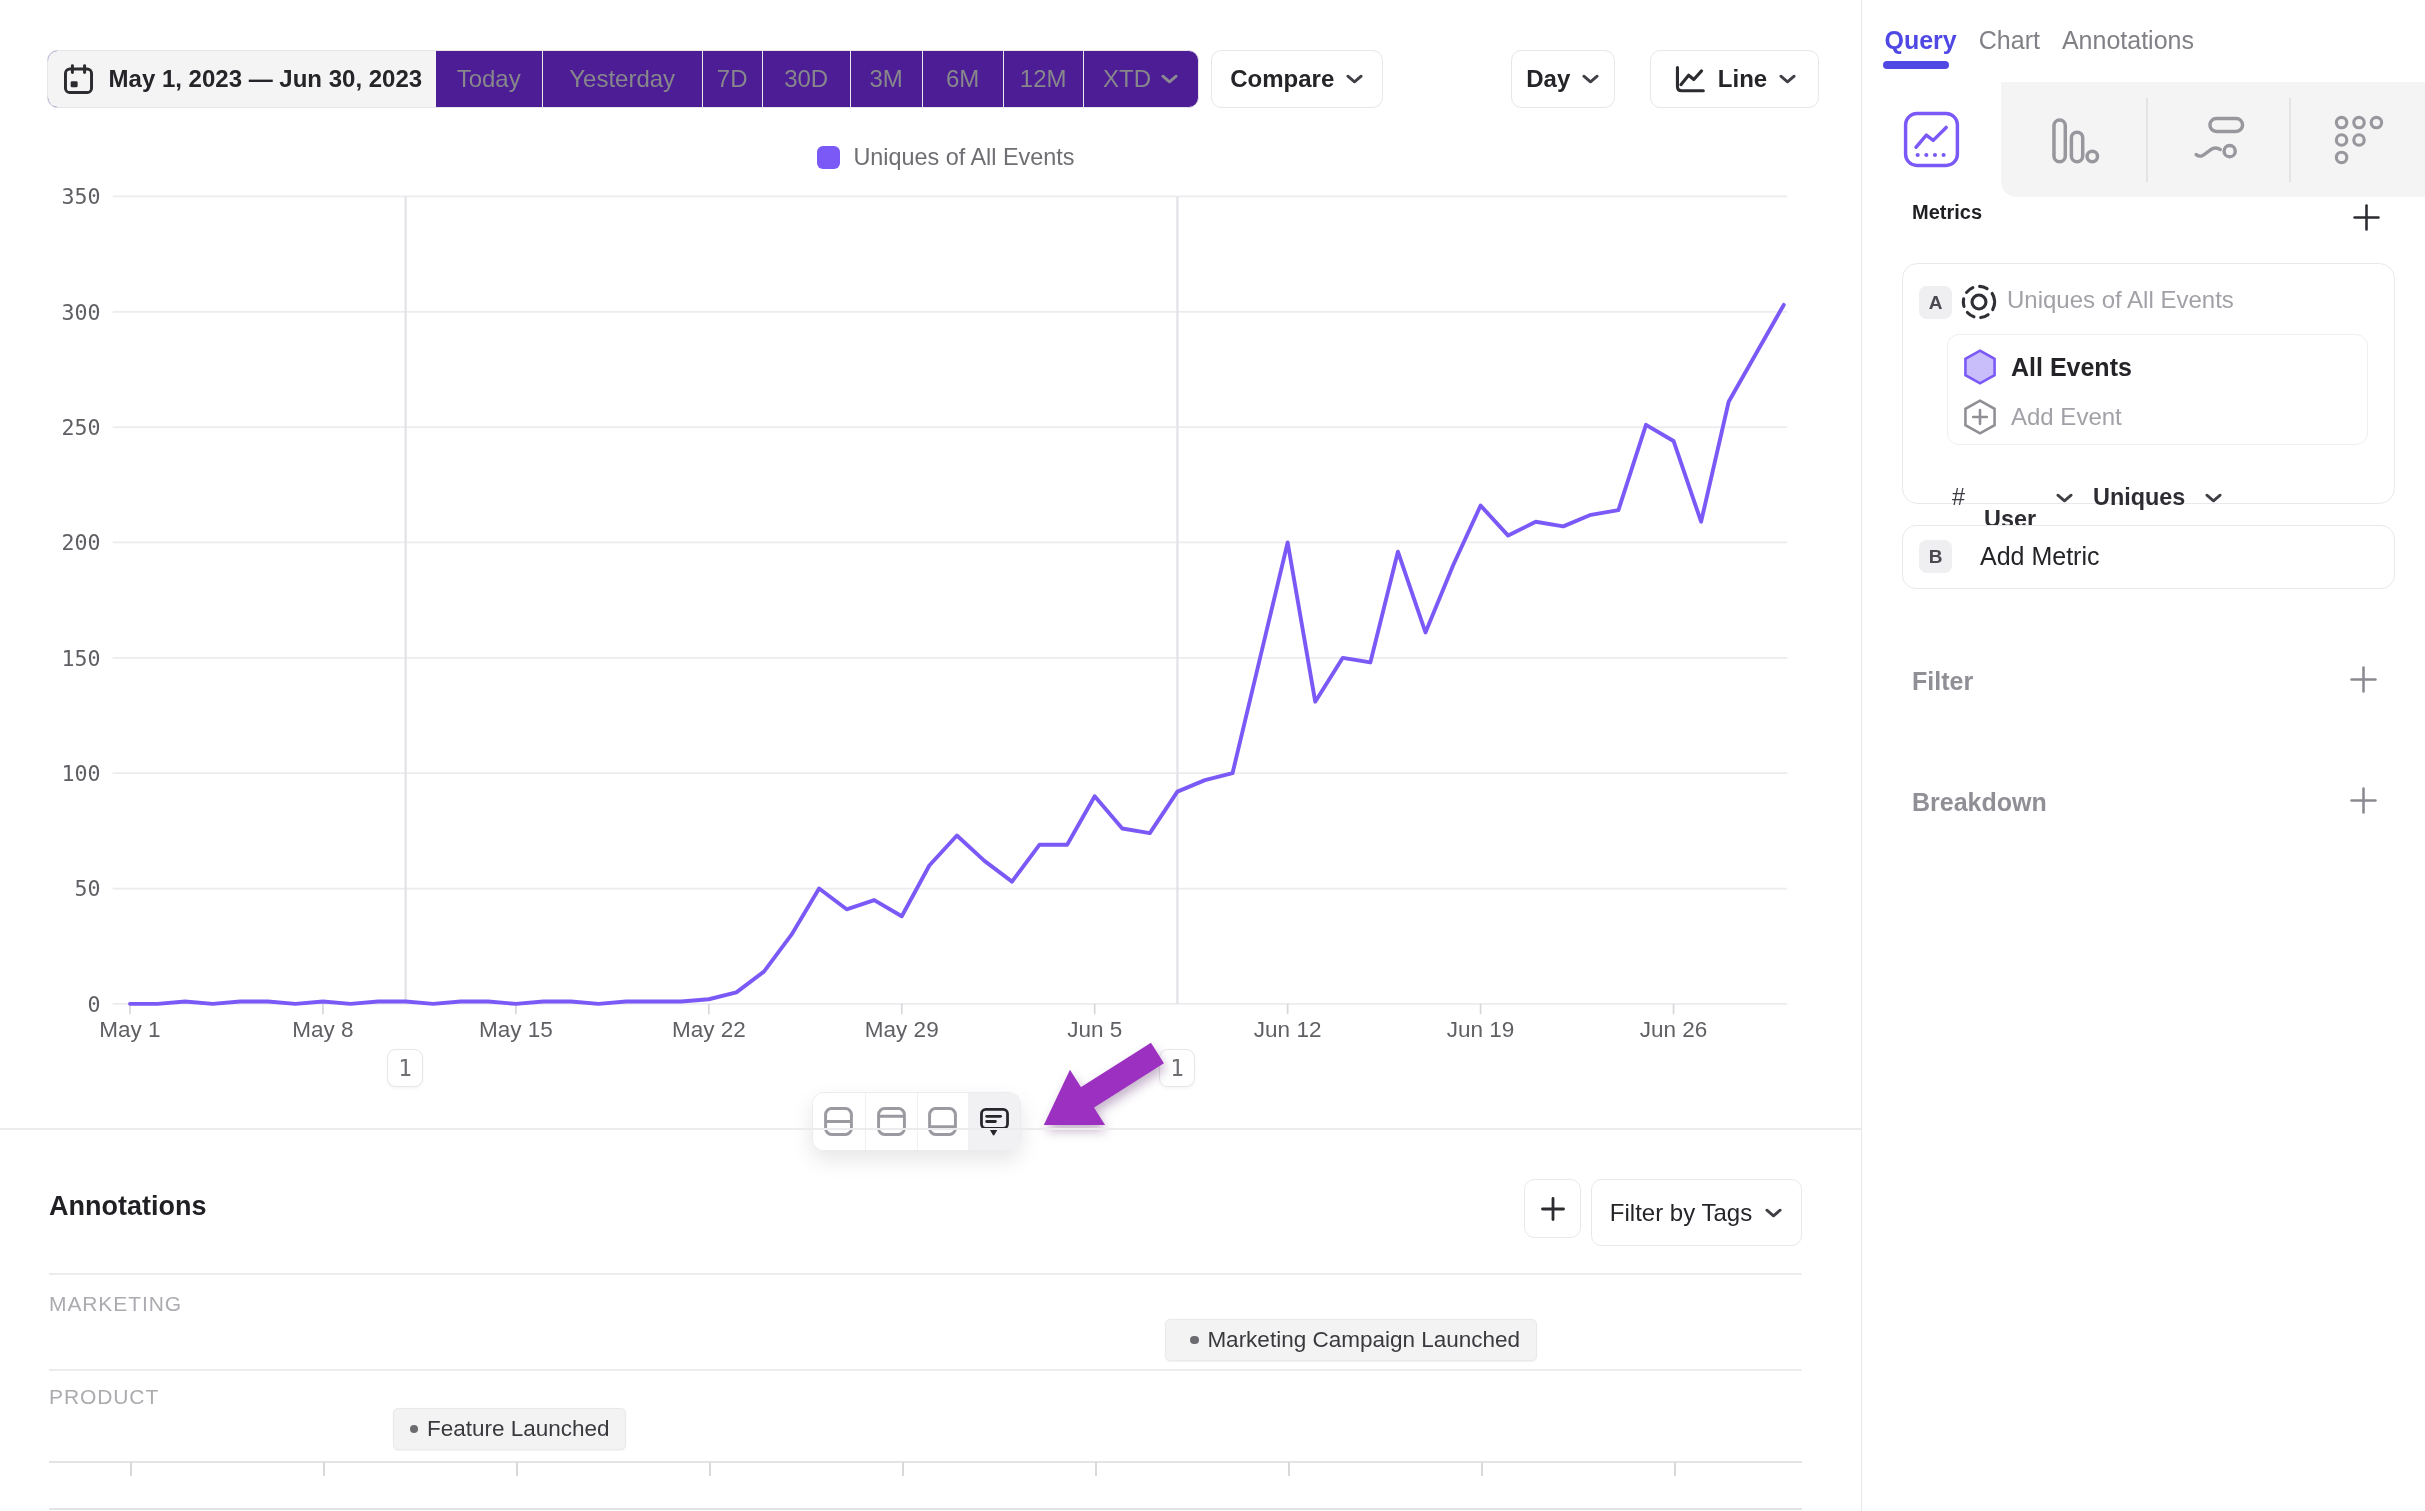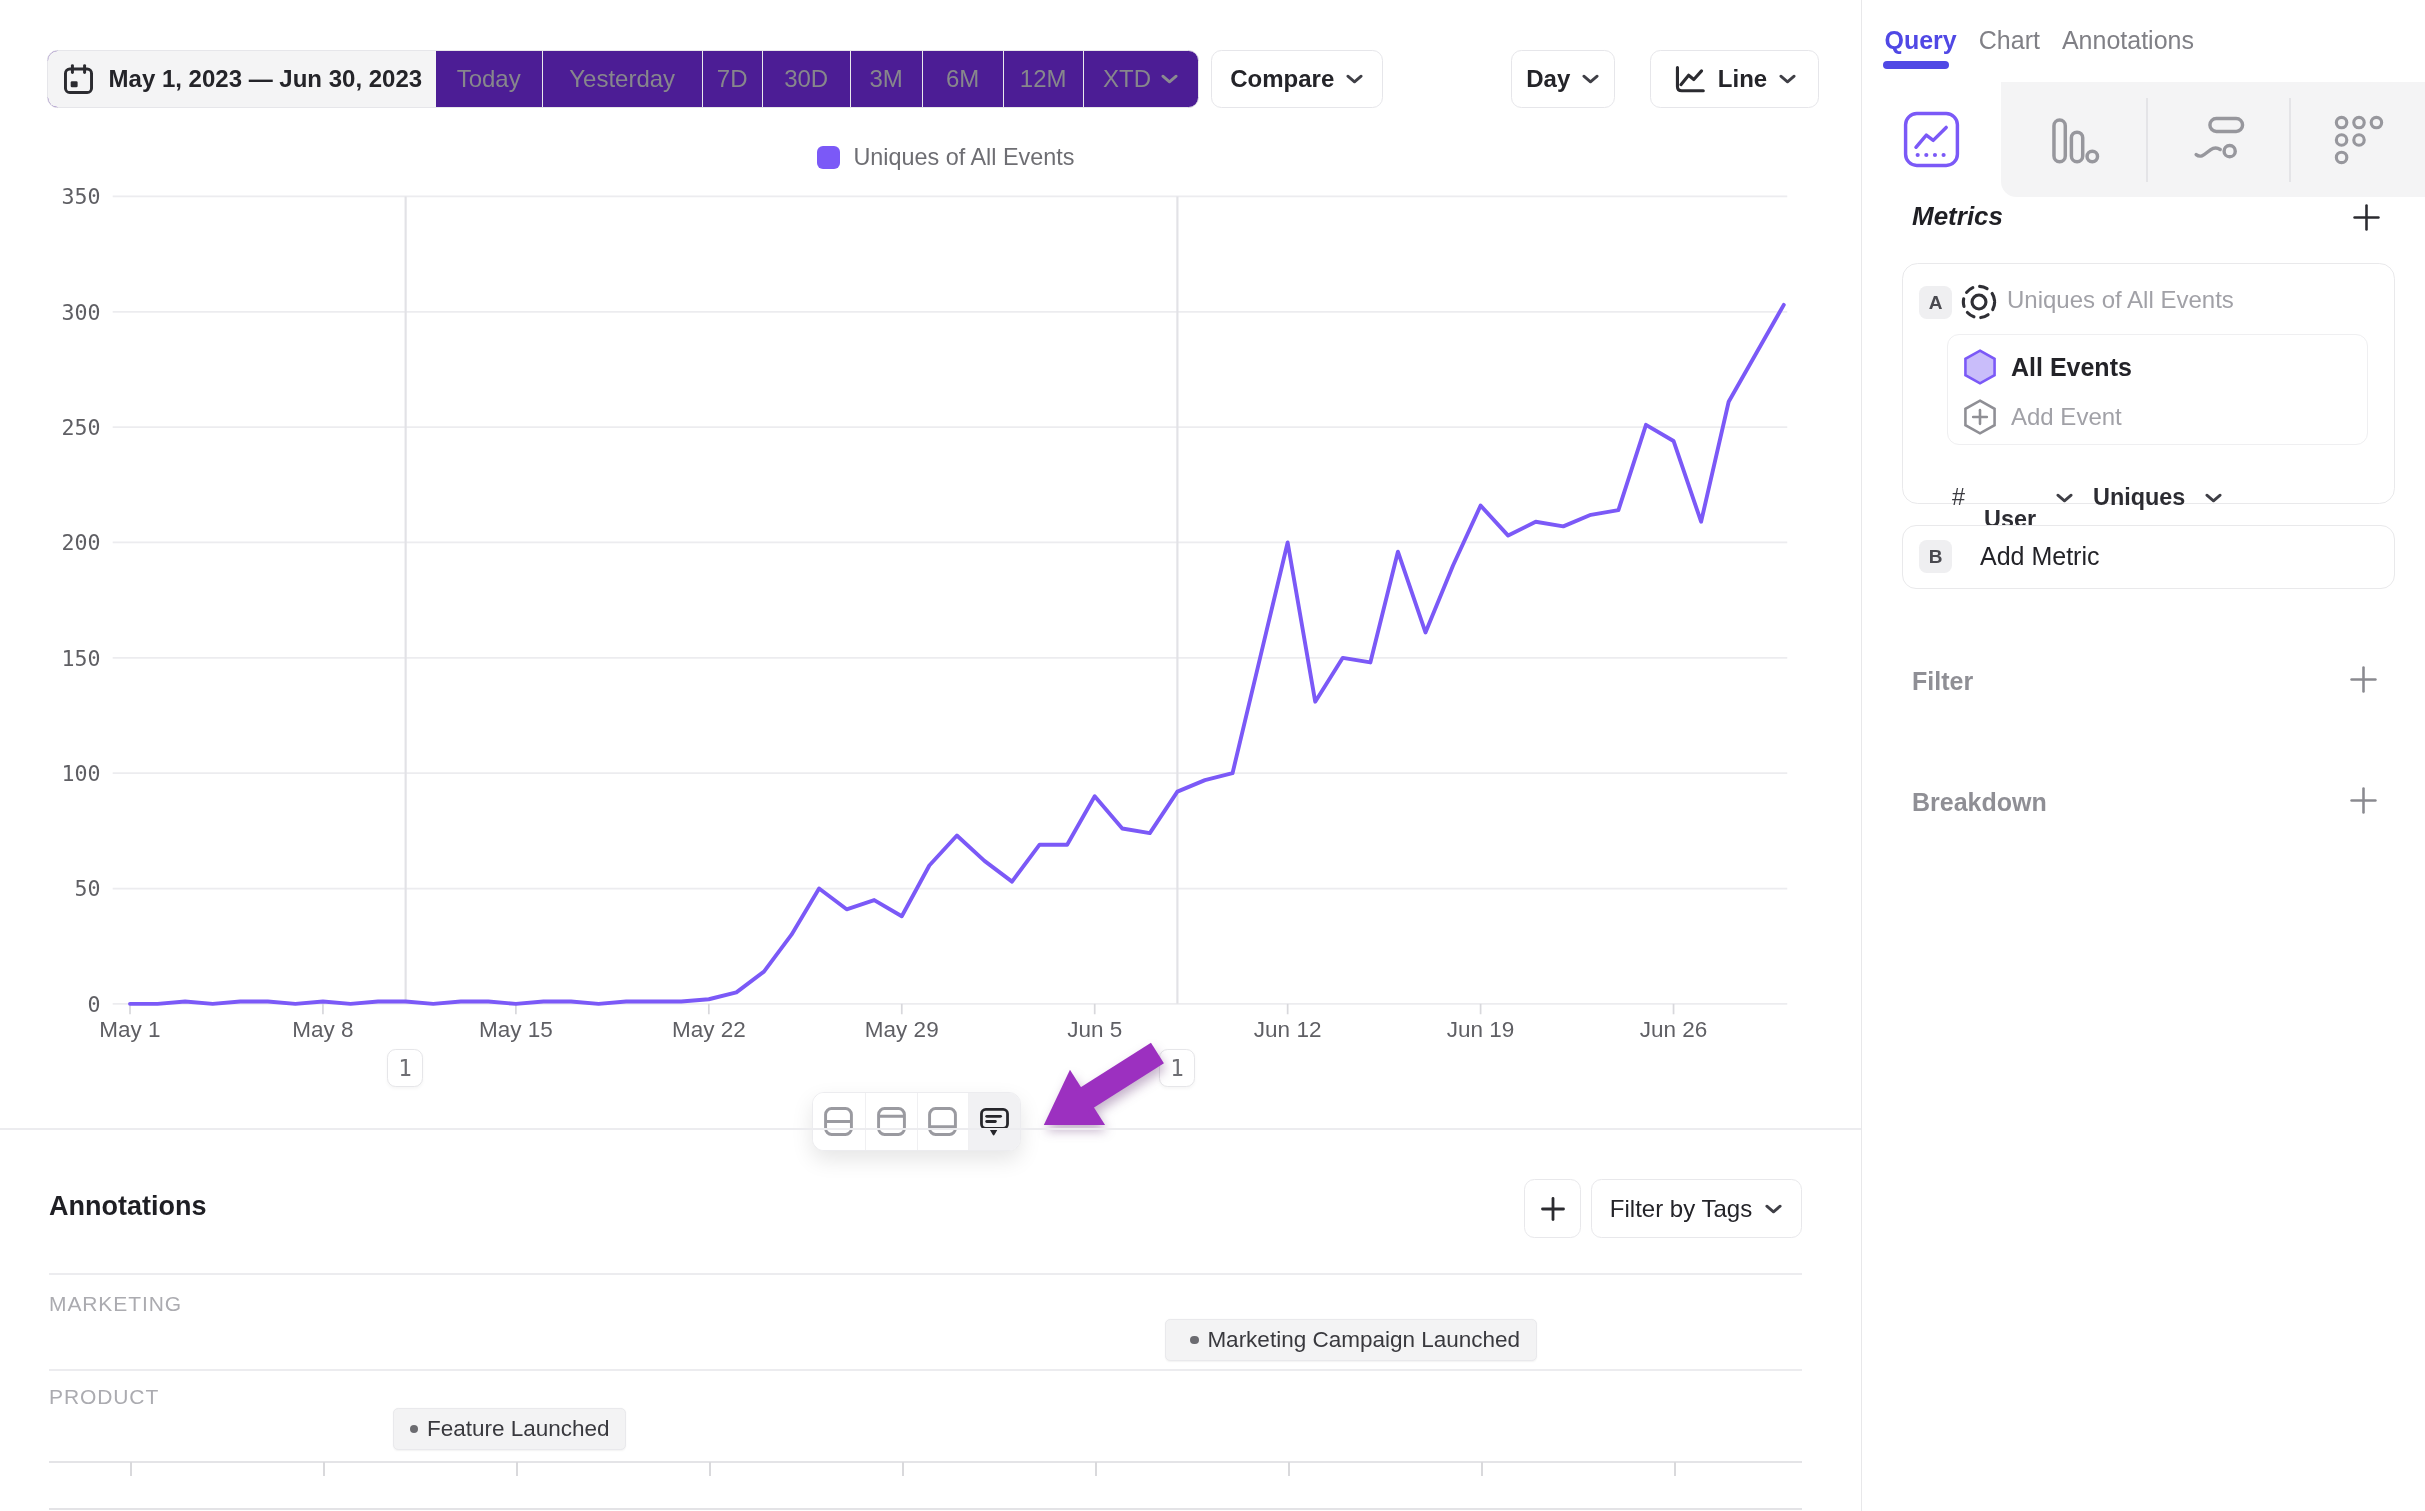--- a/index.html
+++ b/index.html
@@ -43,42 +43,42 @@
   .ct-btn { width:52px; height:100%; display:flex; align-items:center; justify-content:center;
             border-left:1.7px solid #F0F0F2; cursor:pointer; background:#fff; }
   .ct-btn:first-child { border-left:none; }
   .ct-btn.active { background:#F1F1F3; }
 
   
   .hline { position:absolute; height:1.7px; background:#ECECEF; }
   #annot-title { position:absolute; left:49px; top:1191px; font-size:27px; font-weight:700; color:#1F1F24; }
   #annot-add-btn { position:absolute; left:1524px; top:1179px; width:57px; height:59px; background:#fff;
                    border:1.7px solid #E8E8EB; border-radius:10.4px; display:flex; align-items:center; justify-content:center; cursor:pointer; }
-  #annot-filter-btn { position:absolute; left:1591px; top:1179px; width:211px; height:59px; background:#fff;
+  #annot-filter-btn { position:absolute; left:1591px; top:1179px; width:211px; height:67px; background:#fff;
                       border:1.7px solid #E8E8EB; border-radius:10.4px; display:flex; align-items:center; justify-content:center;
                       gap:12px; font-size:24px; color:#242429; cursor:pointer; }
   .group-label { position:absolute; left:49px; font-size:21px; letter-spacing:0.9px; color:#ABABB0; }
   .pill { position:absolute; height:42px; background:#F3F3F4; border:0.9px solid #E9E9EC; border-radius:5.2px;
           display:flex; align-items:center; gap:8.7px; padding:0 15.6px; font-size:22.5px; color:#39393E;
           white-space:nowrap; cursor:pointer; box-shadow:0 0.9px 1.7px rgba(0,0,0,.05); }
   .pill .dot { width:8.7px; height:8.7px; border-radius:50%; background:#6B6B70; flex:none; }
   .mini-tick { position:absolute; top:1462px; width:1.7px; height:14px; background:#D9D9DC; }
 
   
   #panel { position:absolute; left:1861px; top:0; width:564px; height:1511px; background:#fff; border-left:1.7px solid #E8E8EA; }
   #panel-tabs { position:absolute; left:22.5px; top:0; height:80px; display:flex; align-items:center; gap:22px; }
   .ptab { font-size:25px; color:#808086; cursor:pointer; }
   .ptab.active { color:#5048E5; font-weight:600; }
   #ptab-underline { position:absolute; left:21px; top:61px; width:66px; height:7.8px; border-radius:4.3px; background:#5048E5; }
   #type-strip { position:absolute; left:0; top:82px; width:564px; height:115px; background:#fff; }
   #type-strip .gray { position:absolute; left:139px; top:0; width:426px; height:115px; background:#F4F4F5; border-bottom-left-radius:15.6px; }
   .type-tab { position:absolute; top:0; height:115px; width:139px; display:flex; align-items:center; justify-content:center; cursor:pointer; }
   .type-sep { position:absolute; top:15.6px; width:1.7px; height:84px; background:#E4E4E7; }
 
-  #metrics-title { position:absolute; left:50px; top:201px; font-size:26px; font-weight:700; color:#1F1F24;font-style:italic; }
+  #metrics-title { position:absolute; left:50px; top:201px; font-size:20px; font-weight:700; color:#1F1F24; }
   .panel-plus { position:absolute; cursor:pointer; }
   #metric-card { position:absolute; left:40px; top:263px; width:493px; height:241px; border:1.7px solid #E9E9EB; border-radius:15.6px; background:#fff; }
   .badge { position:absolute; width:33px; height:33px; border-radius:7.8px; background:#EFEFF1; display:flex;
            align-items:center; justify-content:center; font-size:19px; font-weight:700; color:#4A4A50; }
   #metric-name { position:absolute; left:145px; top:286px; font-size:24px; color:#A1A1A7; }
   #event-card { position:absolute; left:85px; top:334px; width:421px; height:111px; border:1.7px solid #EFEFF1; border-radius:12px; background:#fff; }
   .event-row-label { font-size:25px; }
   #measure-row { position:absolute; left:90px; top:462px; display:flex; align-items:center; gap:19px; font-size:23.4px; color:#2C2C32; }
   #add-metric-card { position:absolute; left:40px; top:525px; width:493px; height:64px; border:1.7px solid #E9E9EB; border-radius:14px; background:#fff; cursor:pointer; }
   .prop-label { position:absolute; left:50px; font-size:25px; font-weight:600; color:#8F8F95; }

